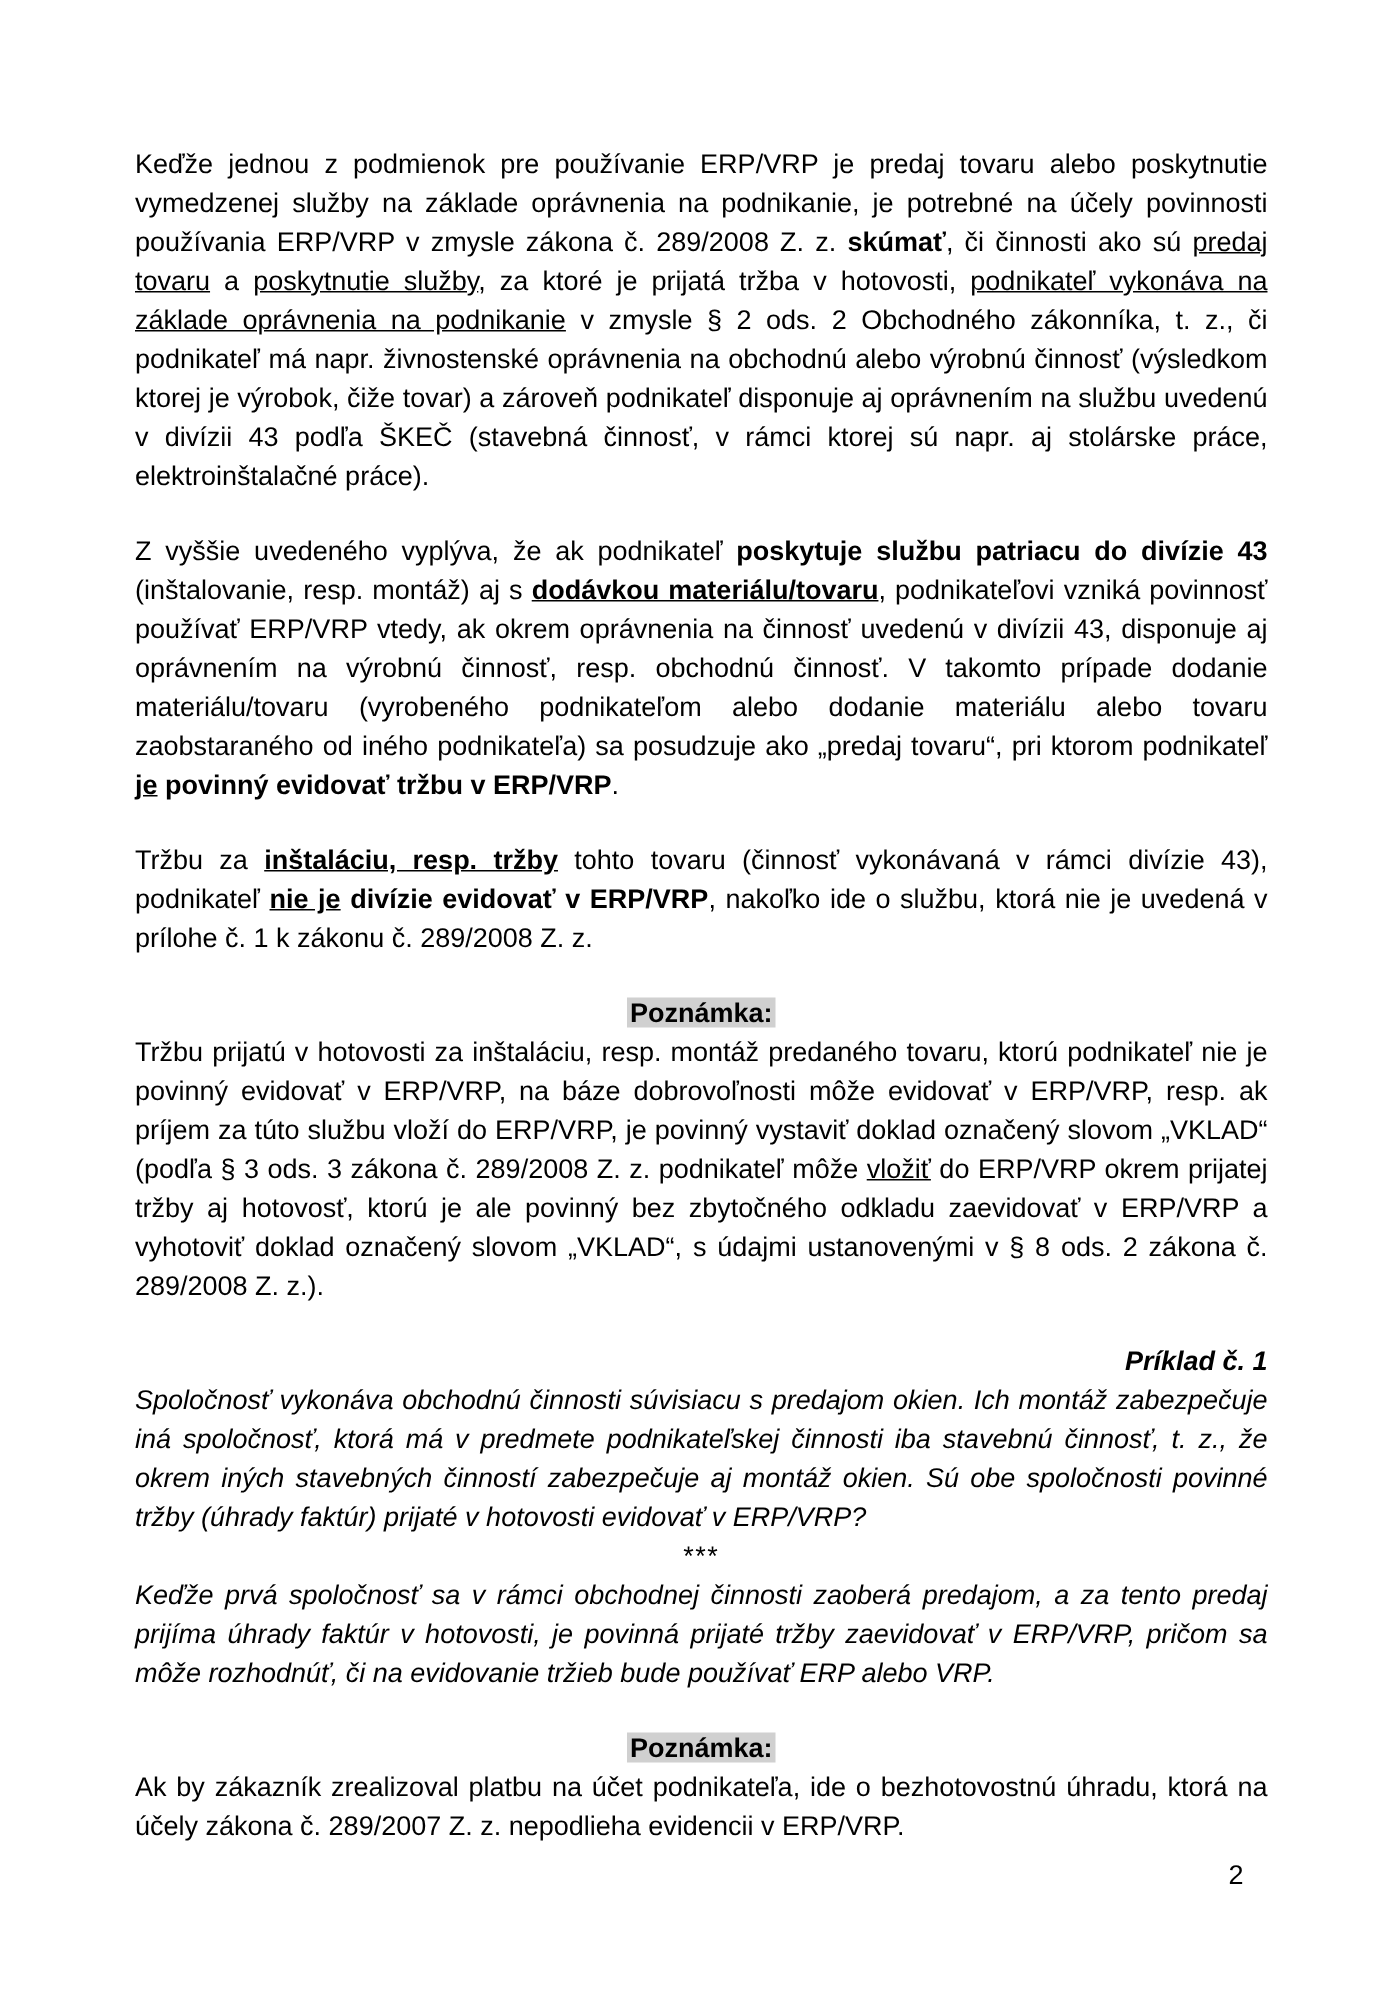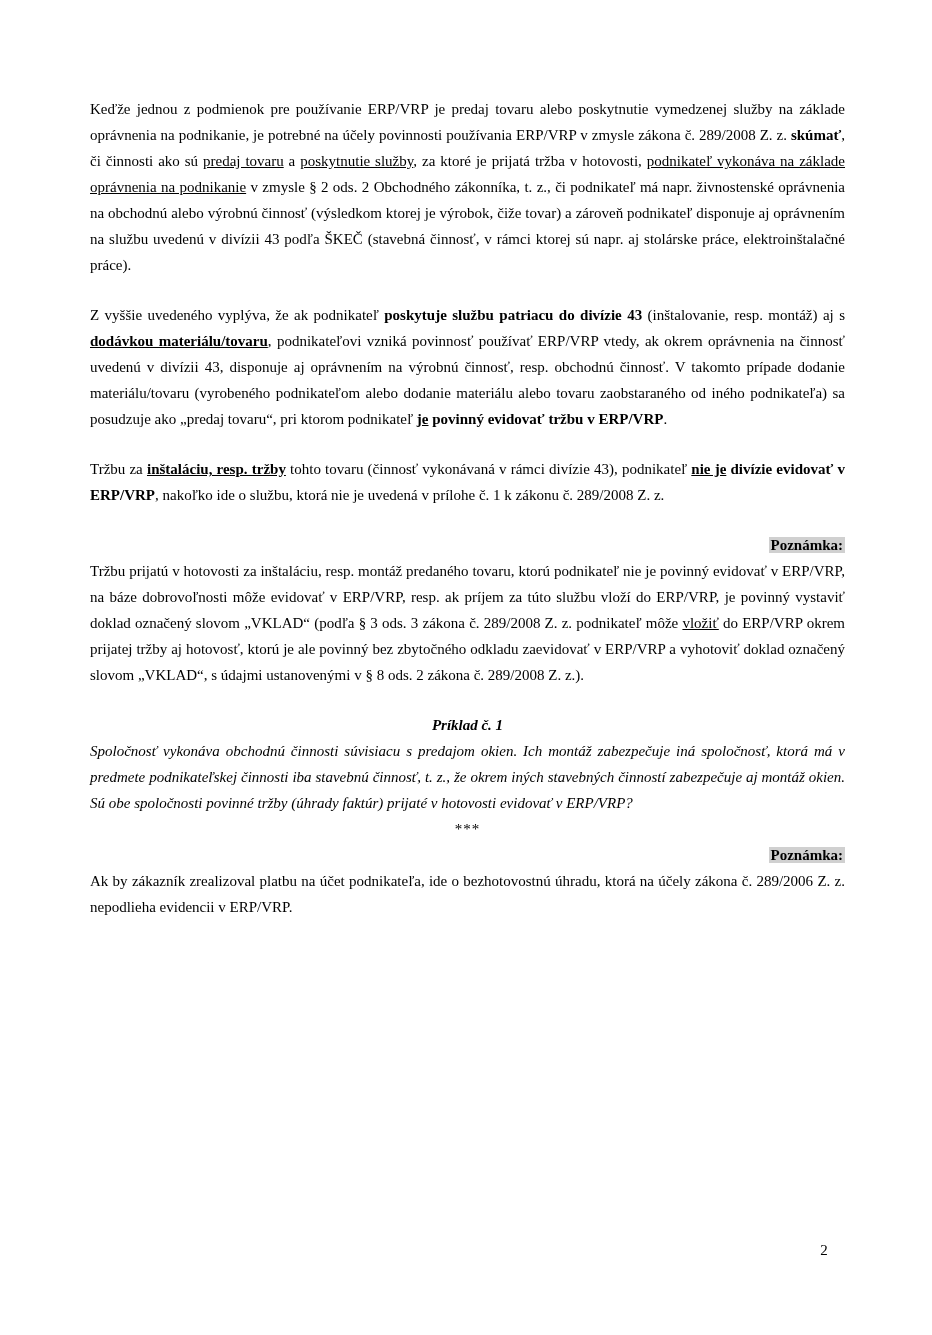--- a/index.html
+++ b/index.html
@@ -4,49 +4,49 @@
 <style>
   * { margin: 0; padding: 0; box-sizing: border-box; }
   html, body { background: #ffffff; }
   .page {
     position: relative;
     width: 932px;
     height: 1335px;
     margin: 0 auto;
     background: var(--page-bg, #ffffff);
     color: var(--text-color, #000000);
-    font-family: Liberation Serif, serif;
-    font-size: 15px;
+    font-family: Liberation Sans, sans-serif;
+    font-size: 18px;
     line-height: 26px;
     overflow: hidden;
   }
   .content {
     position: absolute;
     left: 90px;
     top: 96px;
     width: 755px;
   }
   .para {
     text-align: justify;
     margin: 0 0 24px 0;
   }
   .tight { margin-bottom: 0; }
   .b { font-weight: bold; }
   .u { text-decoration: underline; }
   .italic { font-style: italic; }
-  .note-heading { text-align: right; }
+  .note-heading { text-align: center; }
   .note-heading .highlight {
     background: var(--highlight, #d0d0d0);
     font-weight: bold;
     padding: 0 2px;
   }
   .example-heading {
     font-weight: bold;
     font-style: italic;
-    text-align: center;
+    text-align: right;
   }
   .separator {
     text-align: center;
     letter-spacing: 1px;
   }
   .page-number {
     position: absolute;
     left: 804px;
     top: 1237px;
     width: 40px;
@@ -66,22 +66,23 @@
     <p class="para"><span>Tržbu za </span><span class="b u">inštaláciu, resp. tržby</span><span> tohto tovaru (činnosť vykonávaná v rámci divízie 43), podnikateľ </span><span class="b u">nie je</span><span class="b"> divízie evidovať v ERP/VRP</span><span>, nakoľko ide o službu, ktorá nie je uvedená v prílohe č. 1 k zákonu č. 289/2008 Z. z.</span></p>
 
     <p class="para tight note-heading">
       <span class="highlight">Poznámka:</span>
     </p>
     <p class="para"><span>Tržbu prijatú v hotovosti za inštaláciu, resp. montáž predaného tovaru, ktorú podnikateľ nie je povinný evidovať v ERP/VRP, na báze dobrovoľnosti môže evidovať v ERP/VRP, resp. ak príjem za túto službu vloží do ERP/VRP, je povinný vystaviť doklad označený slovom „VKLAD“ (podľa § 3 ods. 3 zákona č. 289/2008 Z. z. podnikateľ môže </span><span class="u">vložiť</span><span> do ERP/VRP okrem prijatej tržby aj hotovosť, ktorú je ale povinný bez zbytočného odkladu zaevidovať v ERP/VRP a vyhotoviť doklad označený slovom „VKLAD“, s údajmi ustanovenými v § 8 ods. 2 zákona č. 289/2008 Z. z.).</span></p>
 
     <p class="para tight example-heading">Príklad č. 1</p>
     <p class="para tight italic">Spoločnosť vykonáva obchodnú činnosti súvisiacu s predajom okien. Ich montáž zabezpečuje iná spoločnosť, ktorá má v predmete podnikateľskej činnosti iba stavebnú činnosť, t. z., že okrem iných stavebných činností zabezpečuje aj montáž okien. Sú obe spoločnosti povinné tržby (úhrady faktúr) prijaté v hotovosti evidovať v ERP/VRP?</p>
     <p class="para tight separator">***</p>
+    <p class="para italic">Keďže prvá spoločnosť sa v rámci obchodnej činnosti zaoberá predajom, a za tento predaj prijíma úhrady faktúr v hotovosti, je povinná prijaté tržby zaevidovať v ERP/VRP, pričom sa môže rozhodnúť, či na evidovanie tržieb bude používať ERP alebo VRP.</p>
 
     <p class="para tight note-heading">
       <span class="highlight">Poznámka:</span>
     </p>
-    <p class="para">Ak by zákazník zrealizoval platbu na účet podnikateľa, ide o bezhotovostnú úhradu, ktorá na účely zákona č. 289/2006 Z. z. nepodlieha evidencii v ERP/VRP.</p>
+    <p class="para">Ak by zákazník zrealizoval platbu na účet podnikateľa, ide o bezhotovostnú úhradu, ktorá na účely zákona č. 289/2007 Z. z. nepodlieha evidencii v ERP/VRP.</p>
 
   </div>
 
   <div class="page-number">2</div>
 </div>
 
 </body></html>

